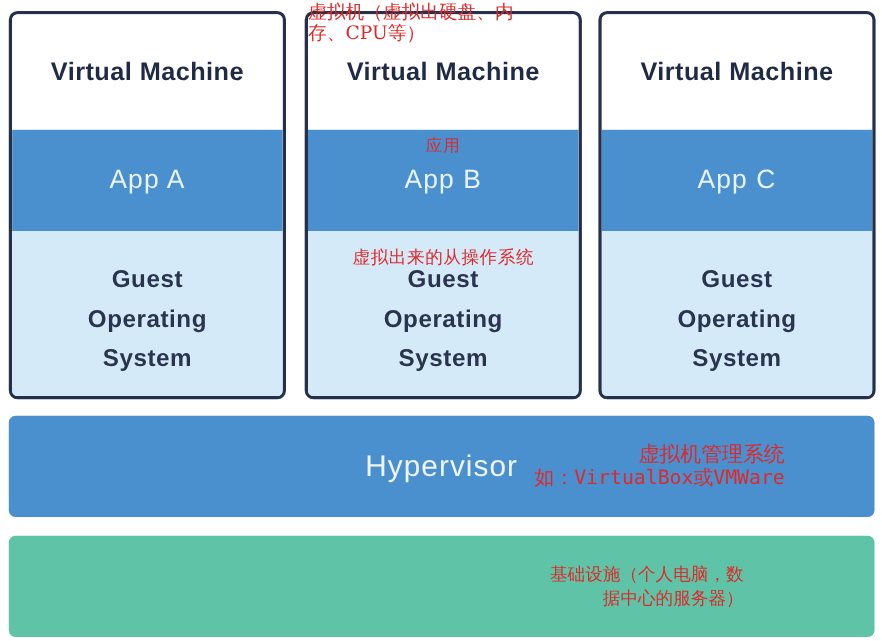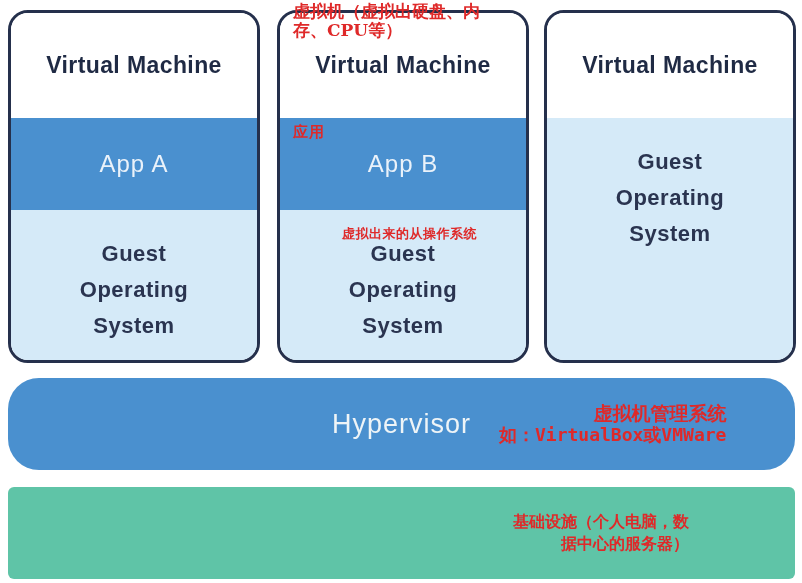--- a/index.html
+++ b/index.html
@@ -13,21 +13,21 @@
   }
 
   
   .vm-col {
     position: absolute;
     top: 10px;
     height: 347px;
     width: 246px;
     background: #ffffff;
     border: 3px solid #25304c;
-    border-radius: 20px;
+    border-radius: 8px;
     overflow: hidden;
     display: flex;
     flex-direction: column;
   }
   .vm-col.c0 { left: 8px; }
   .vm-col.c1 { left: 277px; }
   .vm-col.c2 { left: 544px; }
 
   .vm-header {
     height: 105px;
@@ -61,58 +61,58 @@
     text-align: center;
     padding-top: 26px;
     line-height: 36px;
     letter-spacing: 0.5px;
   }
 
   
   .note {
     color: #df2929;
     font-family: "DejaVu Serif", "Liberation Serif", serif;
-    font-weight: bold;
-    margin-left: 13px;
+    font-weight: normal;
   }
   .note-vm-top {
     position: absolute;
     left: 280px;
     top: 2px;
     width: 252px;
     font-size: 17px;
     line-height: 19px;
     text-align: left;
     z-index: 3;
   }
   .note-app {
     position: absolute;
     top: 5px;
     left: 0;
     right: 0;
+    text-align: center;
     font-size: 15px;
   }
   .note-guest {
     position: absolute;
     top: 6px;
     left: 0;
     right: 0;
     text-align: center;
-    font-size: 13px;
+    font-size: 16px;
   }
 
   
   .bar {
     position: absolute;
     left: 8px;
     width: 787px;
     height: 92px;
     border-radius: 6px;
   }
-  .bar.hypervisor { top: 378px; background: #4a90cf; border-radius: 31px; }
+  .bar.hypervisor { top: 378px; background: #4a90cf; }
   .bar.infrastructure { top: 487px; background: #5fc4a7; }
 
   .bar-label {
     position: absolute;
     top: 50%;
     left: 50%;
     transform: translate(-50%, -50%);
     color: #eef4f7;
     font-size: 27px;
     letter-spacing: 1px;
@@ -160,20 +160,23 @@
     <div class="vm-guest">
       <div class="note note-guest">虚拟出来的从操作系统</div>
       <div>Guest</div>
       <div>Operating</div>
       <div>System</div>
     </div>
   </div>
 
   <div class="vm-col c2">
     <div class="vm-header">Virtual Machine</div>
+    <div class="vm-app">
+      <span>App C</span>
+    </div>
     <div class="vm-guest">
       <div>Guest</div>
       <div>Operating</div>
       <div>System</div>
     </div>
   </div>
 
   <div class="bar hypervisor">
     <div class="bar-label">Hypervisor</div>
     <div class="bar-note note">

